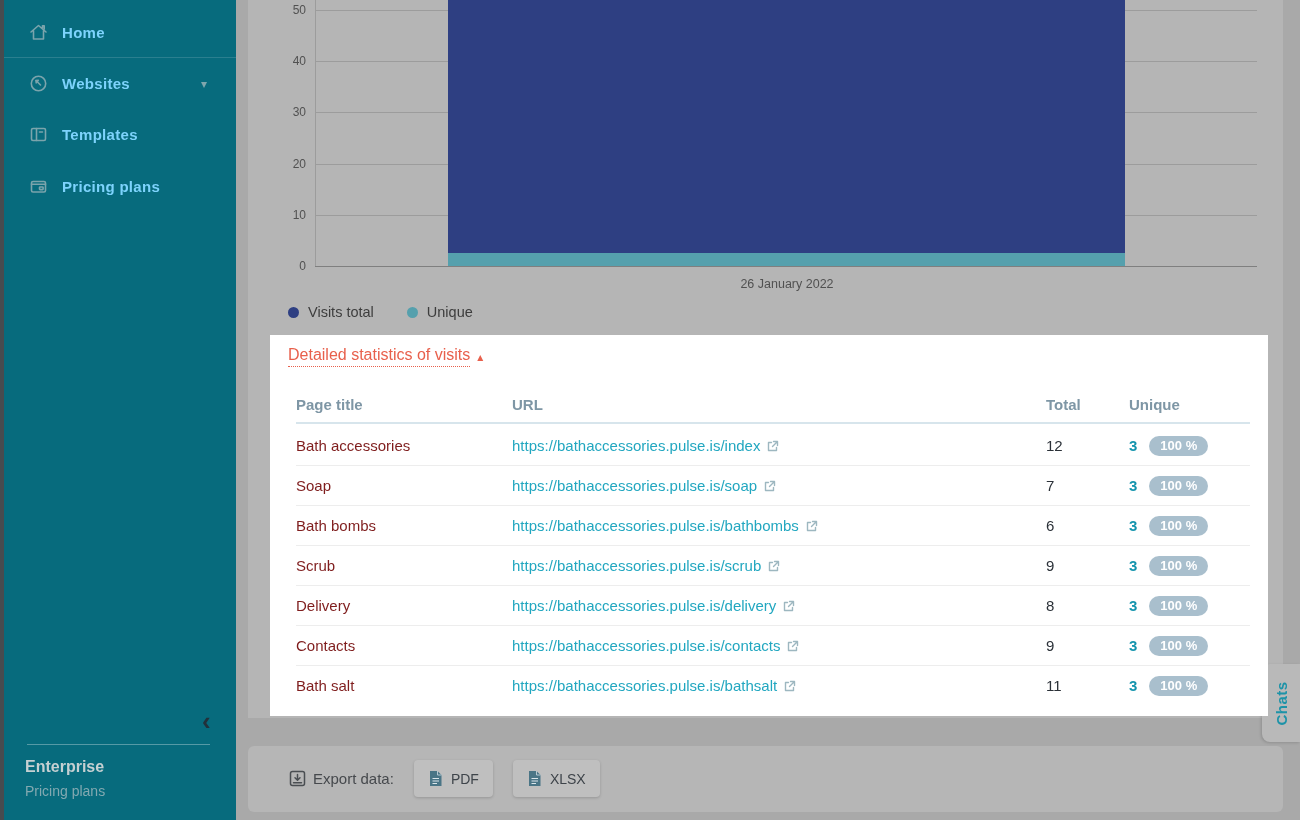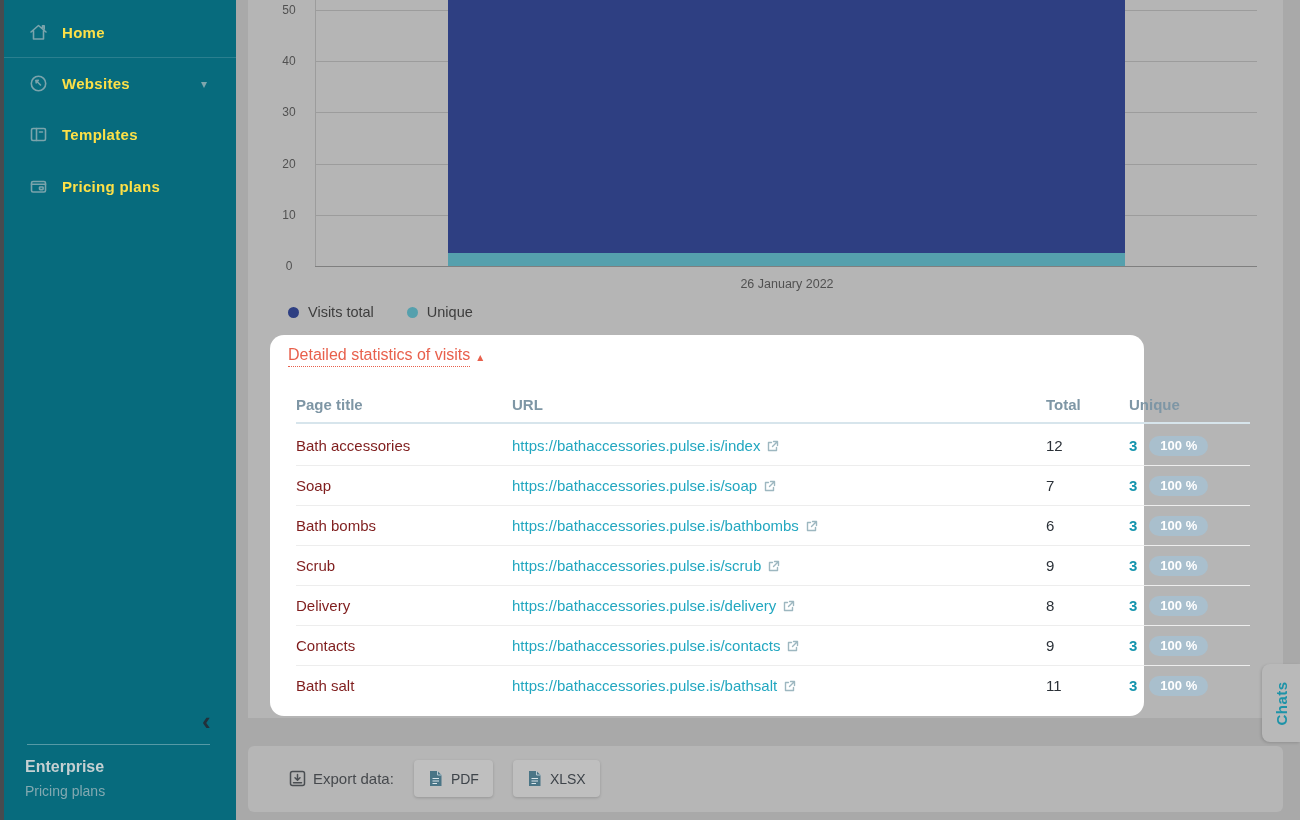--- a/index.html
+++ b/index.html
@@ -7,50 +7,50 @@
               font-family:"Liberation Sans", sans-serif; }
   #app { position:relative; width:1300px; height:820px; overflow:hidden; background:#a9a9a9; }
 
   
   .edge { position:absolute; left:0; top:0; width:4px; height:820px; background:#474b4f; z-index:6; }
   .sidebar { position:absolute; left:0; top:0; width:236px; height:820px; background:#076b7d; z-index:5; }
   .nav-item { position:absolute; left:0; width:236px; height:42px; cursor:pointer; }
   .nav-item svg { position:absolute; left:28px; top:10px; width:21px; height:21px; stroke:#7ba4ac; fill:none;
                   stroke-width:1.6; stroke-linecap:round; stroke-linejoin:round; }
   .nav-item .lbl { position:absolute; left:62px; top:0; line-height:42px; font-size:15px; font-weight:bold;
-                   color:#fde047; letter-spacing:.3px; }
+                   color:#7dd3fc; letter-spacing:.3px; }
   .nav-caret { position:absolute; left:201px; top:0; line-height:42px; font-size:12px; color:#7fa6ad; }
   .nav-divider { position:absolute; left:0; top:57px; width:236px; height:1px; background:rgba(255,255,255,.14); }
   .collapse-chev { position:absolute; left:202px; top:708px; font-size:26px; line-height:26px; font-weight:bold;
                    color:#22313b; cursor:pointer; }
   .plan-divider { position:absolute; left:27px; top:744px; width:183px; height:1px; background:rgba(255,255,255,.32); }
   .plan-name { position:absolute; left:25px; top:758px; font-size:16px; font-weight:bold; color:#c5d0d2; }
   .plan-link { position:absolute; left:25px; top:783px; font-size:14px; color:#83a9b1; cursor:pointer; }
 
   
   .chart-card  { position:absolute; left:248px; top:-40px; width:1035px; height:758px; background:#b5b5b5; z-index:1; }
   .export-card { position:absolute; left:248px; top:746px; width:1035px; height:66px; background:#b6b6b6;
                  border-radius:6px; z-index:1; }
 
   
   .gridline { position:absolute; left:315px; width:942px; height:1px; background:#9c9c9c; z-index:2; }
   .axis-zero { position:absolute; left:315px; top:266px; width:942px; height:1px; background:#7f7f7f; z-index:3; }
   .vaxis { position:absolute; left:315px; top:0; width:1px; height:267px; background:#9c9c9c; z-index:2; }
-  .ytick { position:absolute; left:272px; width:34px; text-align:center; font-size:12px; color:#515151; z-index:2; }
+  .ytick { position:absolute; left:272px; width:34px; text-align:right; font-size:12px; color:#515151; z-index:2; }
   .bar { position:absolute; left:448px; width:677px; z-index:2; }
   .bar-total  { top:0;     height:253px; background:#2e3f82; }
   .bar-unique { top:253px; height:13px;  background:#55a0ad; }
   .xlabel { position:absolute; left:697px; top:277px; width:180px; text-align:center; font-size:12.5px; color:#515151; z-index:2; }
   .legend { position:absolute; left:288px; top:304px; display:flex; gap:33px; z-index:2; }
   .legend-item { display:flex; align-items:center; gap:9px; cursor:pointer; }
   .legend-dot { width:11px; height:11px; border-radius:50%; }
   .legend-item span.t { font-size:14.5px; color:#3d3d3d; }
 
   
-  .stats-panel { position:absolute; left:270px; top:335px; width:874px; height:381px; background:#ffffff; z-index:4;border-radius:14px; }
+  .stats-panel { position:absolute; left:270px; top:335px; width:998px; height:381px; background:#ffffff; z-index:4; }
   .panel-heading { position:absolute; left:18px; top:11px; font-size:16px; color:#e8604c; cursor:pointer;
                    text-decoration:none; display:flex; align-items:center; gap:7px; }
   .panel-heading .txt { border-bottom:1px dotted #e8604c; padding-bottom:2px; }
   .panel-heading .caret { font-size:12px; }
   .thead { position:absolute; left:26px; top:50px; width:954px; height:39px; line-height:39px;
            border-bottom:2px solid #d7e5ec; font-size:15px; font-weight:bold; color:#7e96a5; }
   .thead .h0 { position:absolute; left:0; }
   .thead .h1 { position:absolute; left:216px; }
   .thead .h2 { position:absolute; left:750px; }
   .thead .h3 { position:absolute; left:833px; }

